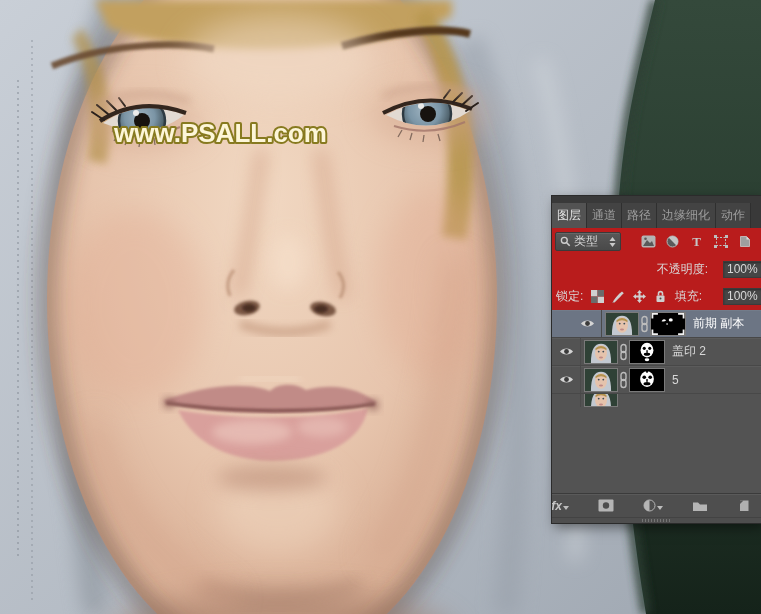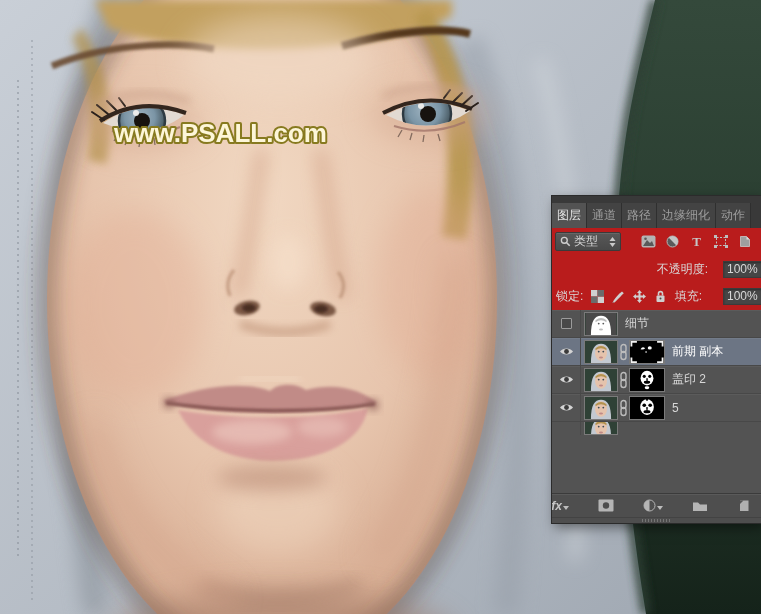--- a/index.html
+++ b/index.html
@@ -33,21 +33,21 @@
   .value-box { height:17px; line-height:15px; width:38px; padding:0 3px; background:#464646;
                border:1px solid #3b3b3b; box-shadow:inset 0 1px 2px rgba(0,0,0,.35); flex:0 0 auto; }
   .value-box.edge { width:41px; margin-right:-3px; }
 
   .lock-row { height:27px; display:flex; align-items:center; gap:6px; padding-left:4px; }
   .lock-row .lockline { white-space:nowrap; }
 
   .layer-list { height:183px; overflow:hidden; background:#535353; }
   .layer-row { height:28px; display:flex; align-items:center; border-bottom:1px solid #484848;
                box-shadow:inset 0 1px 0 rgba(255,255,255,.05); }
-  .layer-row.selected { background:#6c7584; }
+  .layer-row.selected { background:#6c7584;padding-left:21px; }
   .layer-row.selected .lname { color:#ffffff; }
   .vis { width:29px; height:100%; display:flex; align-items:center; justify-content:center;
          border-right:1px solid #4a4a4a; flex:0 0 auto; }
   .vis-box { width:11px; height:11px; border:1px solid #9b9b9b; background:#494949; border-radius:1px; }
   .thumb { width:34px; height:24px; margin-left:3px; border:1px solid #7a7a7a; background:#2f4136;
            flex:0 0 auto; overflow:hidden; }
   .thumb.gray svg { filter:grayscale(1) brightness(1.25) contrast(1.05); }
   .chain { width:11px; display:flex; justify-content:center; flex:0 0 auto; }
   .maskt { width:36px; height:24px; border:1px solid #7a7a7a; background:#000; flex:0 0 auto; }
   .lname { margin-left:7px; white-space:nowrap; }
@@ -308,29 +308,20 @@
             <path d="M3.5,5.5 V3.6 a2,2 0 0 1 4,0 V5.5" fill="none" stroke="#cfcfcf" stroke-width="1.6"></path>
             <circle cx="5.5" cy="8.5" r="1" fill="#4a4a4a"></circle>
           </svg>
       </span>
       <span class="field-label">填充:</span>
       <span class="value-box edge">100%</span>
     </div>
 
     <div class="layer-list">
 
-      <div class="layer-row">
-        <span class="vis">
-            <span class="vis-box"></span>
-          </span>
-        <span class="thumb gray"><svg width="32" height="22" viewBox="0 0 34 24">
-              <use href="#thumbFace"></use>
-            </svg></span>
-        <span class="lname">细节</span>
-      </div>
 
 
       <div class="layer-row selected">
         <span class="vis">
           <svg width="15" height="11" viewBox="0 0 15 11">
               <path d="M1,5.5 C4,1.5 11,1.5 14,5.5 C11,9.5 4,9.5 1,5.5 Z" fill="#d4d4d4"></path>
               <circle cx="7.5" cy="5.5" r="2.4" fill="#3b3b3b"></circle>
             </svg>
         </span>
         <span class="thumb"><svg width="32" height="22" viewBox="0 0 34 24">

